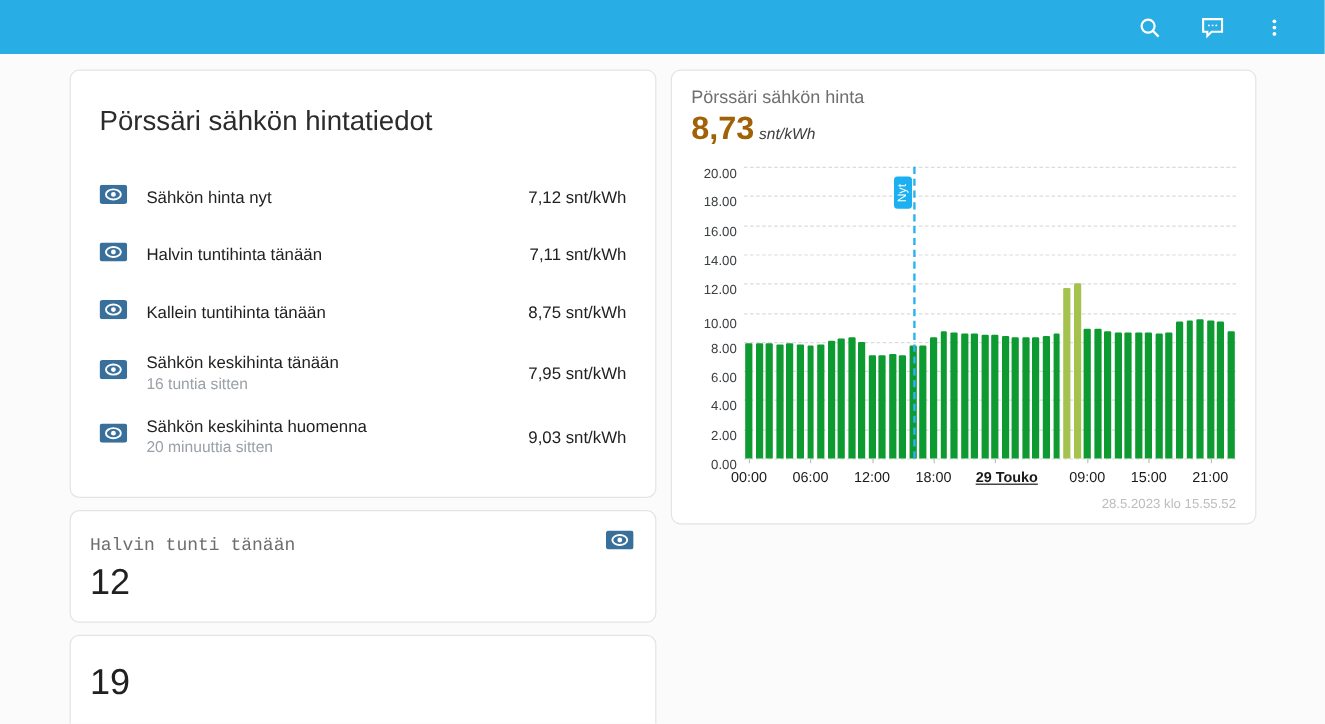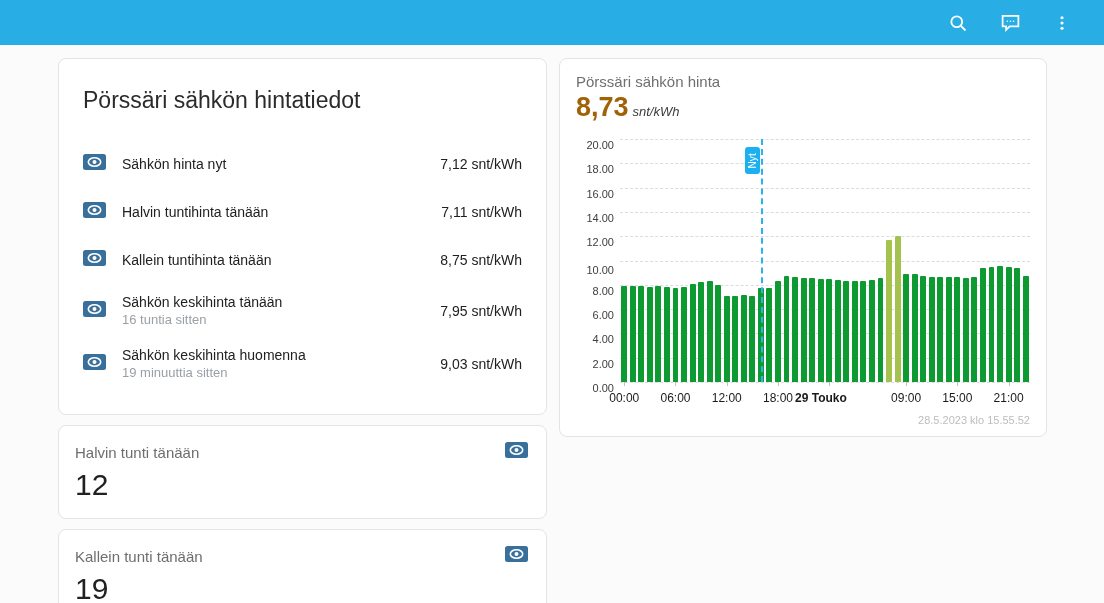--- a/index.html
+++ b/index.html
@@ -33,21 +33,21 @@
   .price-card { padding:20px 16px 24px 16px; }
   .price-card h1 { font-size:23px; font-weight:400; color:#2b2b2b; padding:8px 8px 0 8px; }
   .rows { margin-top:26px; display:flex; flex-direction:column; }
   .row { display:flex; align-items:center; padding:10px 8px; min-height:48px; }
   .row .txt { margin-left:16px; }
   .row .label { font-size:14px; color:#212121; }
   .row .sublabel { font-size:13px; color:#9aa0a6; margin-top:2px; }
   .row .value { margin-left:auto; font-size:14px; color:#212121; white-space:nowrap; }
   
   .stat-card { padding:16px 18px 20px 16px; height:94px; }
-  .stat-top { display:flex; align-items:center; }
+  .stat-top { display:flex; align-items:flex-end;font-family:Liberation Mono, monospace; }
   .stat-label { font-size:15px; color:#6e6e6e; }
   .stat-icon { margin-left:auto; }
   .stat-value { font-size:30px; color:#212121; margin-top:6px; }
   
   .chart-card { width:489px; padding:14px 16px 10px 16px; }
   .chart-title { font-size:15px; color:#6f6f6f; }
   .chart-valrow { display:flex; align-items:baseline; margin-top:2px; }
   .chart-bigval { font-size:27px; font-weight:700; color:#a16207; }
   .chart-unit { font-size:13px; color:#3c3c3c; margin-left:4px;font-style:italic; }
   .chart-dataset { font-size:11px; color:#8a8a8a; margin-top:4px; }
@@ -152,46 +152,38 @@
             <div class="value">7,95 snt/kWh</div>
           </div>
           <div class="row">
             <span><svg width="23" height="16" viewBox="0 0 23 16">
                 <rect x="0" y="0" width="23" height="16" rx="2.5" fill="#38709b"></rect>
                 <ellipse cx="11.5" cy="8" rx="6.2" ry="4.2" fill="none" stroke="#fff" stroke-width="1.6"></ellipse>
                 <circle cx="11.5" cy="8" r="2" fill="#fff"></circle>
               </svg></span>
             <div class="txt">
               <div class="label">Sähkön keskihinta huomenna</div>
-              <div class="sublabel">19 minuuttia sitten</div>
+              <div class="sublabel">20 minuuttia sitten</div>
             </div>
             <div class="value">9,03 snt/kWh</div>
           </div>
         </div>
     </div>
     <div class="card stat-card">
         <div class="stat-top">
           <div class="stat-label">Halvin tunti tänään</div>
           <span class="stat-icon"><svg width="23" height="16" viewBox="0 0 23 16">
               <rect x="0" y="0" width="23" height="16" rx="2.5" fill="#38709b"></rect>
               <ellipse cx="11.5" cy="8" rx="6.2" ry="4.2" fill="none" stroke="#fff" stroke-width="1.6"></ellipse>
               <circle cx="11.5" cy="8" r="2" fill="#fff"></circle>
             </svg></span>
         </div>
         <div class="stat-value">12</div>
       </div>
     <div class="card stat-card">
-        <div class="stat-top">
-          <div class="stat-label">Kallein tunti tänään</div>
-          <span class="stat-icon"><svg width="23" height="16" viewBox="0 0 23 16">
-              <rect x="0" y="0" width="23" height="16" rx="2.5" fill="#38709b"></rect>
-              <ellipse cx="11.5" cy="8" rx="6.2" ry="4.2" fill="none" stroke="#fff" stroke-width="1.6"></ellipse>
-              <circle cx="11.5" cy="8" r="2" fill="#fff"></circle>
-            </svg></span>
-        </div>
         <div class="stat-value">19</div>
       </div>
   </div>
 
   <div class="card chart-card">
     <div class="chart-title">Pörssäri sähkön hinta</div>
     <div class="chart-valrow">
       <span class="chart-bigval">8,73</span>
       <span class="chart-unit">snt/kWh</span>
     </div>
@@ -279,21 +271,21 @@
     <div class="xaxis">
         <div class="xtick" style="left: 4.27083px;"></div>
         <div class="xlab" style="left: 4.27083px;">00:00</div>
         <div class="xtick" style="left: 55.5208px;"></div>
         <div class="xlab" style="left: 55.5208px;">06:00</div>
         <div class="xtick" style="left: 106.771px;"></div>
         <div class="xlab" style="left: 106.771px;">12:00</div>
         <div class="xtick" style="left: 158.021px;"></div>
         <div class="xlab" style="left: 158.021px;">18:00</div>
         <div class="xtick" style="left: 209.271px;"></div>
-        <div class="xlab bold" style="left: 201px;">29 Touko</div>
+        <div class="xlab bold" style="left: 219px; text-decoration: underline;">29 Touko</div>
         <div class="xtick" style="left: 286.146px;"></div>
         <div class="xlab" style="left: 286.146px;">09:00</div>
         <div class="xtick" style="left: 337.396px;"></div>
         <div class="xlab" style="left: 337.396px;">15:00</div>
         <div class="xtick" style="left: 388.646px;"></div>
         <div class="xlab" style="left: 388.646px;">21:00</div>
       </div>
     <div class="chart-footnote">28.5.2023 klo 15.55.52</div>
   </div>
 

